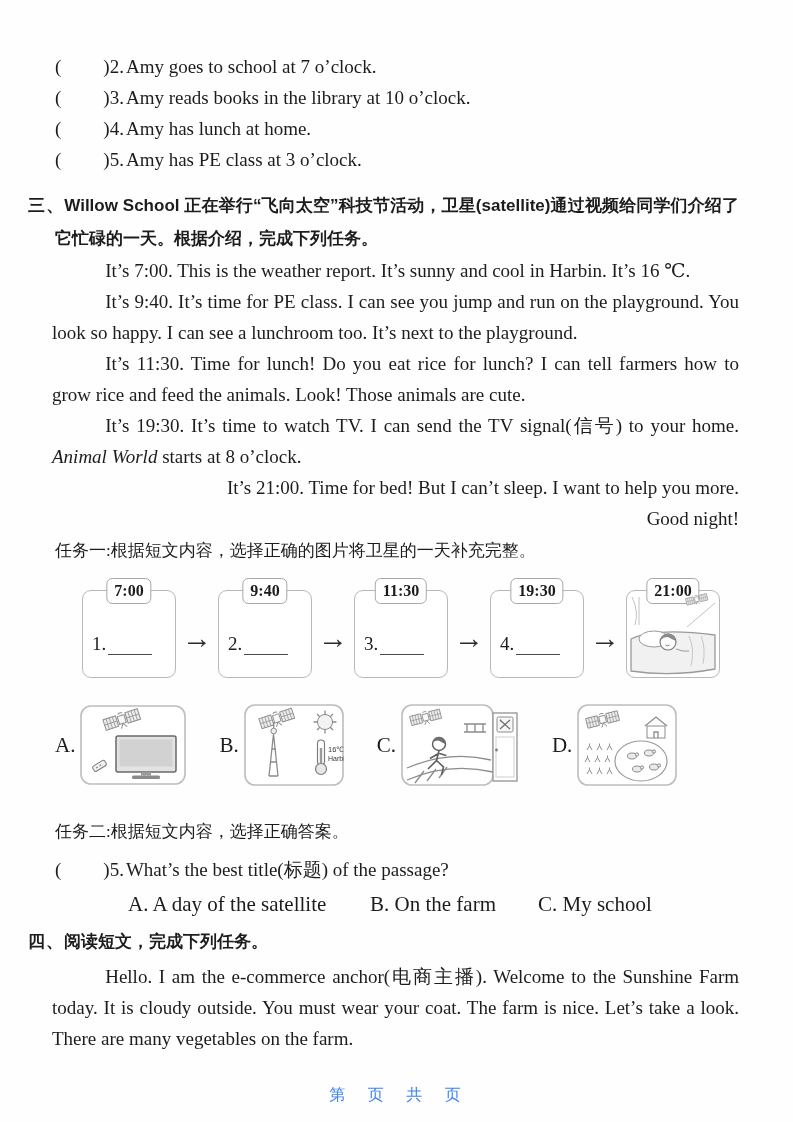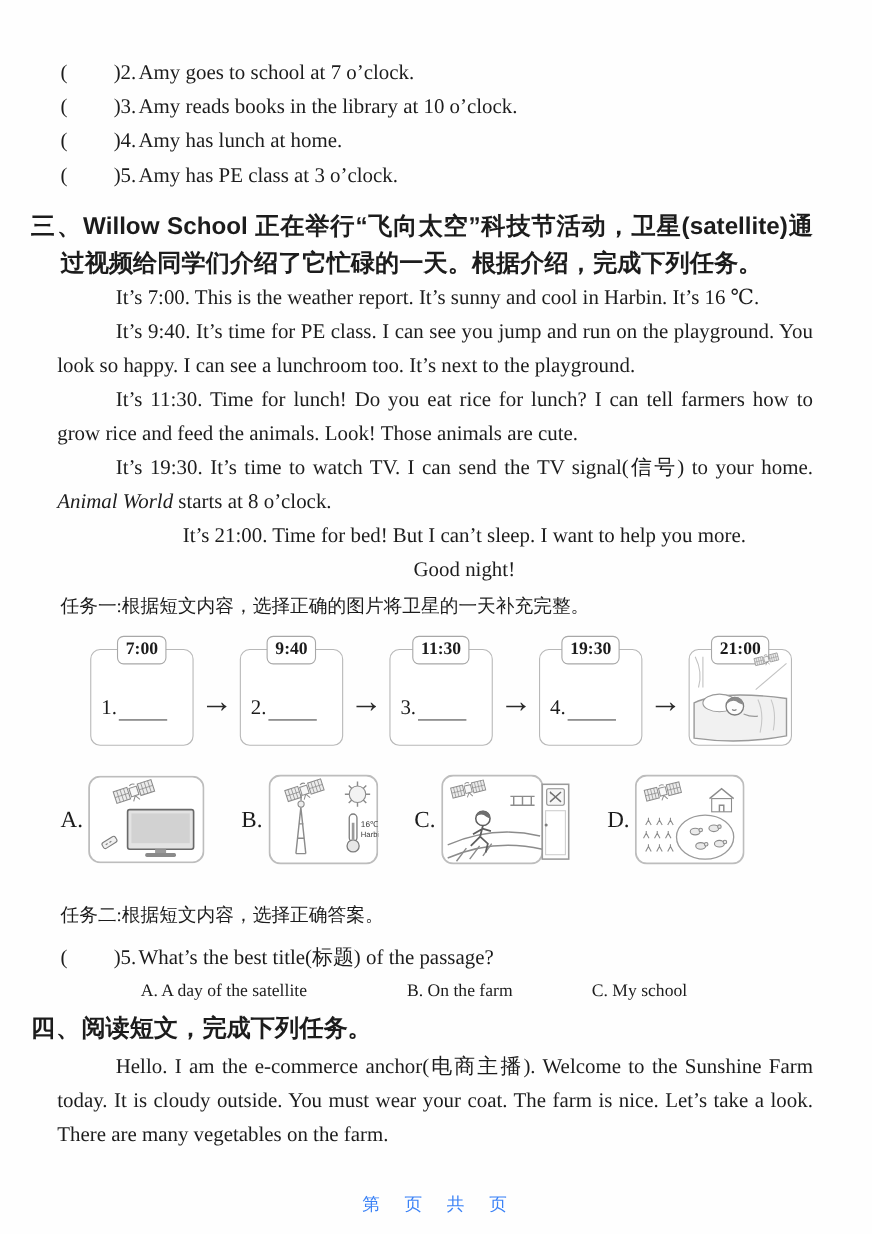--- a/index.html
+++ b/index.html
@@ -9,30 +9,30 @@
     font-family:"Liberation Serif","DejaVu Serif",serif;
   }
   
   .tf-list{padding-top:56px;}
   .tf-item{display:flex;align-items:baseline;height:31px;padding-left:55px;font-size:19px;}
   .tf-item .close{margin-left:42px;}
   .tf-item .txt{margin-left:2px;}
   
   .sec-head{
     font-family:"Liberation Sans","DejaVu Sans",sans-serif;font-weight:bold;
-    font-size:22px;line-height:33px;text-align:justify;
+    font-size:17px;line-height:33px;text-align:justify;
     padding:0 54px 0 55px;text-indent:-27px;margin-top:9px;
   }
   .sec-head .lab{letter-spacing:1px;}
   
   .para{
     margin:0 54px 0 52px;font-size:19px;line-height:31px;
     text-align:justify;text-indent:2.8em;
   }
-  .para.noj{text-align:center;}
+  .para.noj{text-align:right;}
   .ital{font-style:italic;}
   
   .task-head{margin:4px 0 0 55px;font-size:17px;line-height:26px;}
   
   .timeline{display:flex;align-items:center;margin:26px 0 0 82px;}
   .tbox{
     position:relative;width:92px;height:86px;flex:none;background:#fff;
     border:1.6px solid #b8b8b8;border-radius:9px;
   }
   .tbox .time{
@@ -46,21 +46,21 @@
   .tbox svg{position:absolute;inset:0;border-radius:8px;}
   
   .options{display:flex;align-items:center;margin:26px 0 0 55px;gap:33px;}
   .opt{display:flex;align-items:center;gap:5px;}
   .opt .lab{font-size:21px;}
   .opt svg{display:block;}
   
   .q5{display:flex;align-items:baseline;margin:12px 0 0 55px;font-size:19px;}
   .q5 .close{margin-left:42px;}
   .q5 .txt{margin-left:2px;}
-  .choices{display:flex;margin:9px 0 0 128px;font-size:16px;align-items:center;}
+  .choices{display:flex;margin:9px 0 0 128px;font-size:21px;align-items:center;}
   .choices .ch1{width:242px;}
   .choices .ch2{width:168px;}
   
   .footer{
     position:absolute;left:0;right:0;bottom:16px;text-align:center;
     font-size:16px;color:#3b82f6;letter-spacing:3px;word-spacing:12px;
     font-family:"Liberation Sans","DejaVu Sans",sans-serif;
   }
   .sketch{stroke:#8c8c8c;fill:none;stroke-width:1.3;}
 </style>

